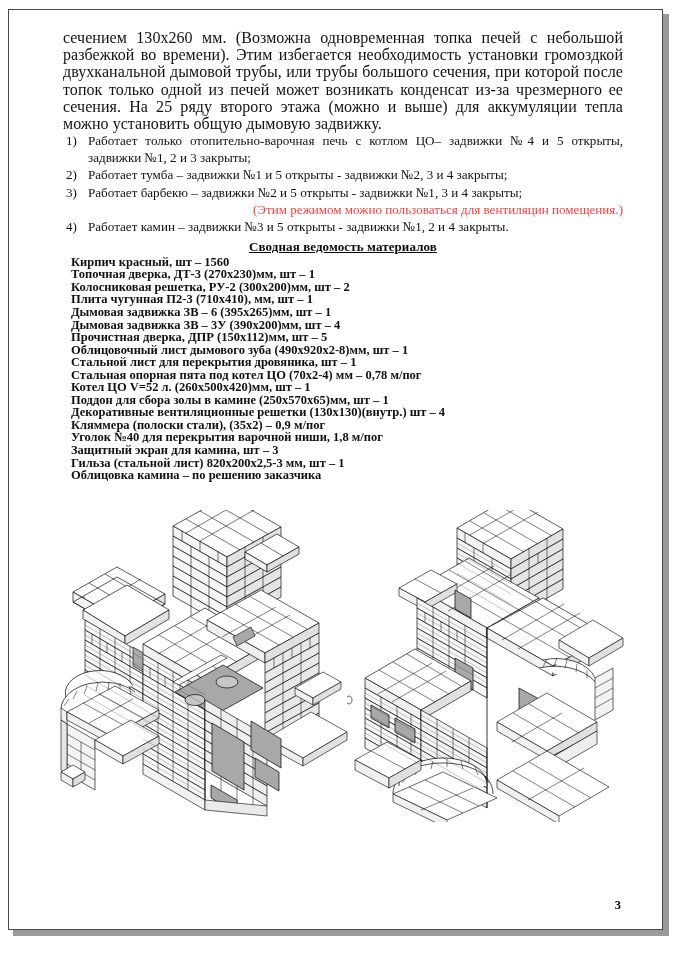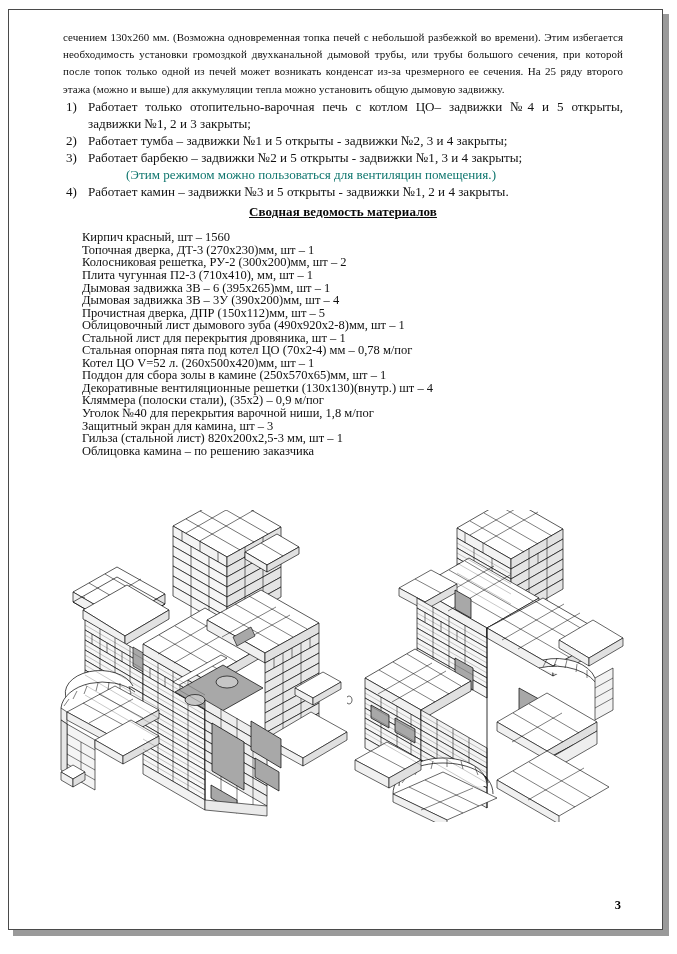--- a/index.html
+++ b/index.html
@@ -42,21 +42,21 @@
   }
   #page-content {
     position: absolute;
     left: 54px;
     top: 19px;
     width: 560px;
   }
 
   
   .intro-para {
-    font-size: 11px;
+    font-size: 16px;
     line-height: 17.2px;
     text-align: justify;
     text-justify: inter-word;
     color: #111111;
     margin: 0;
     letter-spacing: 0.05px;
   }
   .numbered-list {
     margin: 0;
     padding: 0;
@@ -71,38 +71,40 @@
     text-align: justify;
   }
   .numbered-list li .marker {
     position: absolute;
     left: 3px;
     top: 0;
   }
   .sub-note {
     font-size: 13.1px;
     line-height: 17.1px;
-    color: #0f766e;
+    color: #ef4444;
     padding-left: 63px;
+    text-align: right;
   }
 
   .section-heading {
     font-size: 13px;
     font-weight: bold;
     text-align: center;
     text-decoration: underline;
     color: #090909;
     margin: 4px 0 1px 0;
     letter-spacing: 0.1px;
   }
 
   .materials-list {
-    margin: 11px;
+    margin: 0;
     padding: 0;
     list-style: none;
+    font-weight: bold;
   }
   .materials-list li {
     font-size: 12.5px;
     line-height: 12.55px;
     color: #101010;
     white-space: nowrap;
     padding-left: 8px;
   }
 
   

